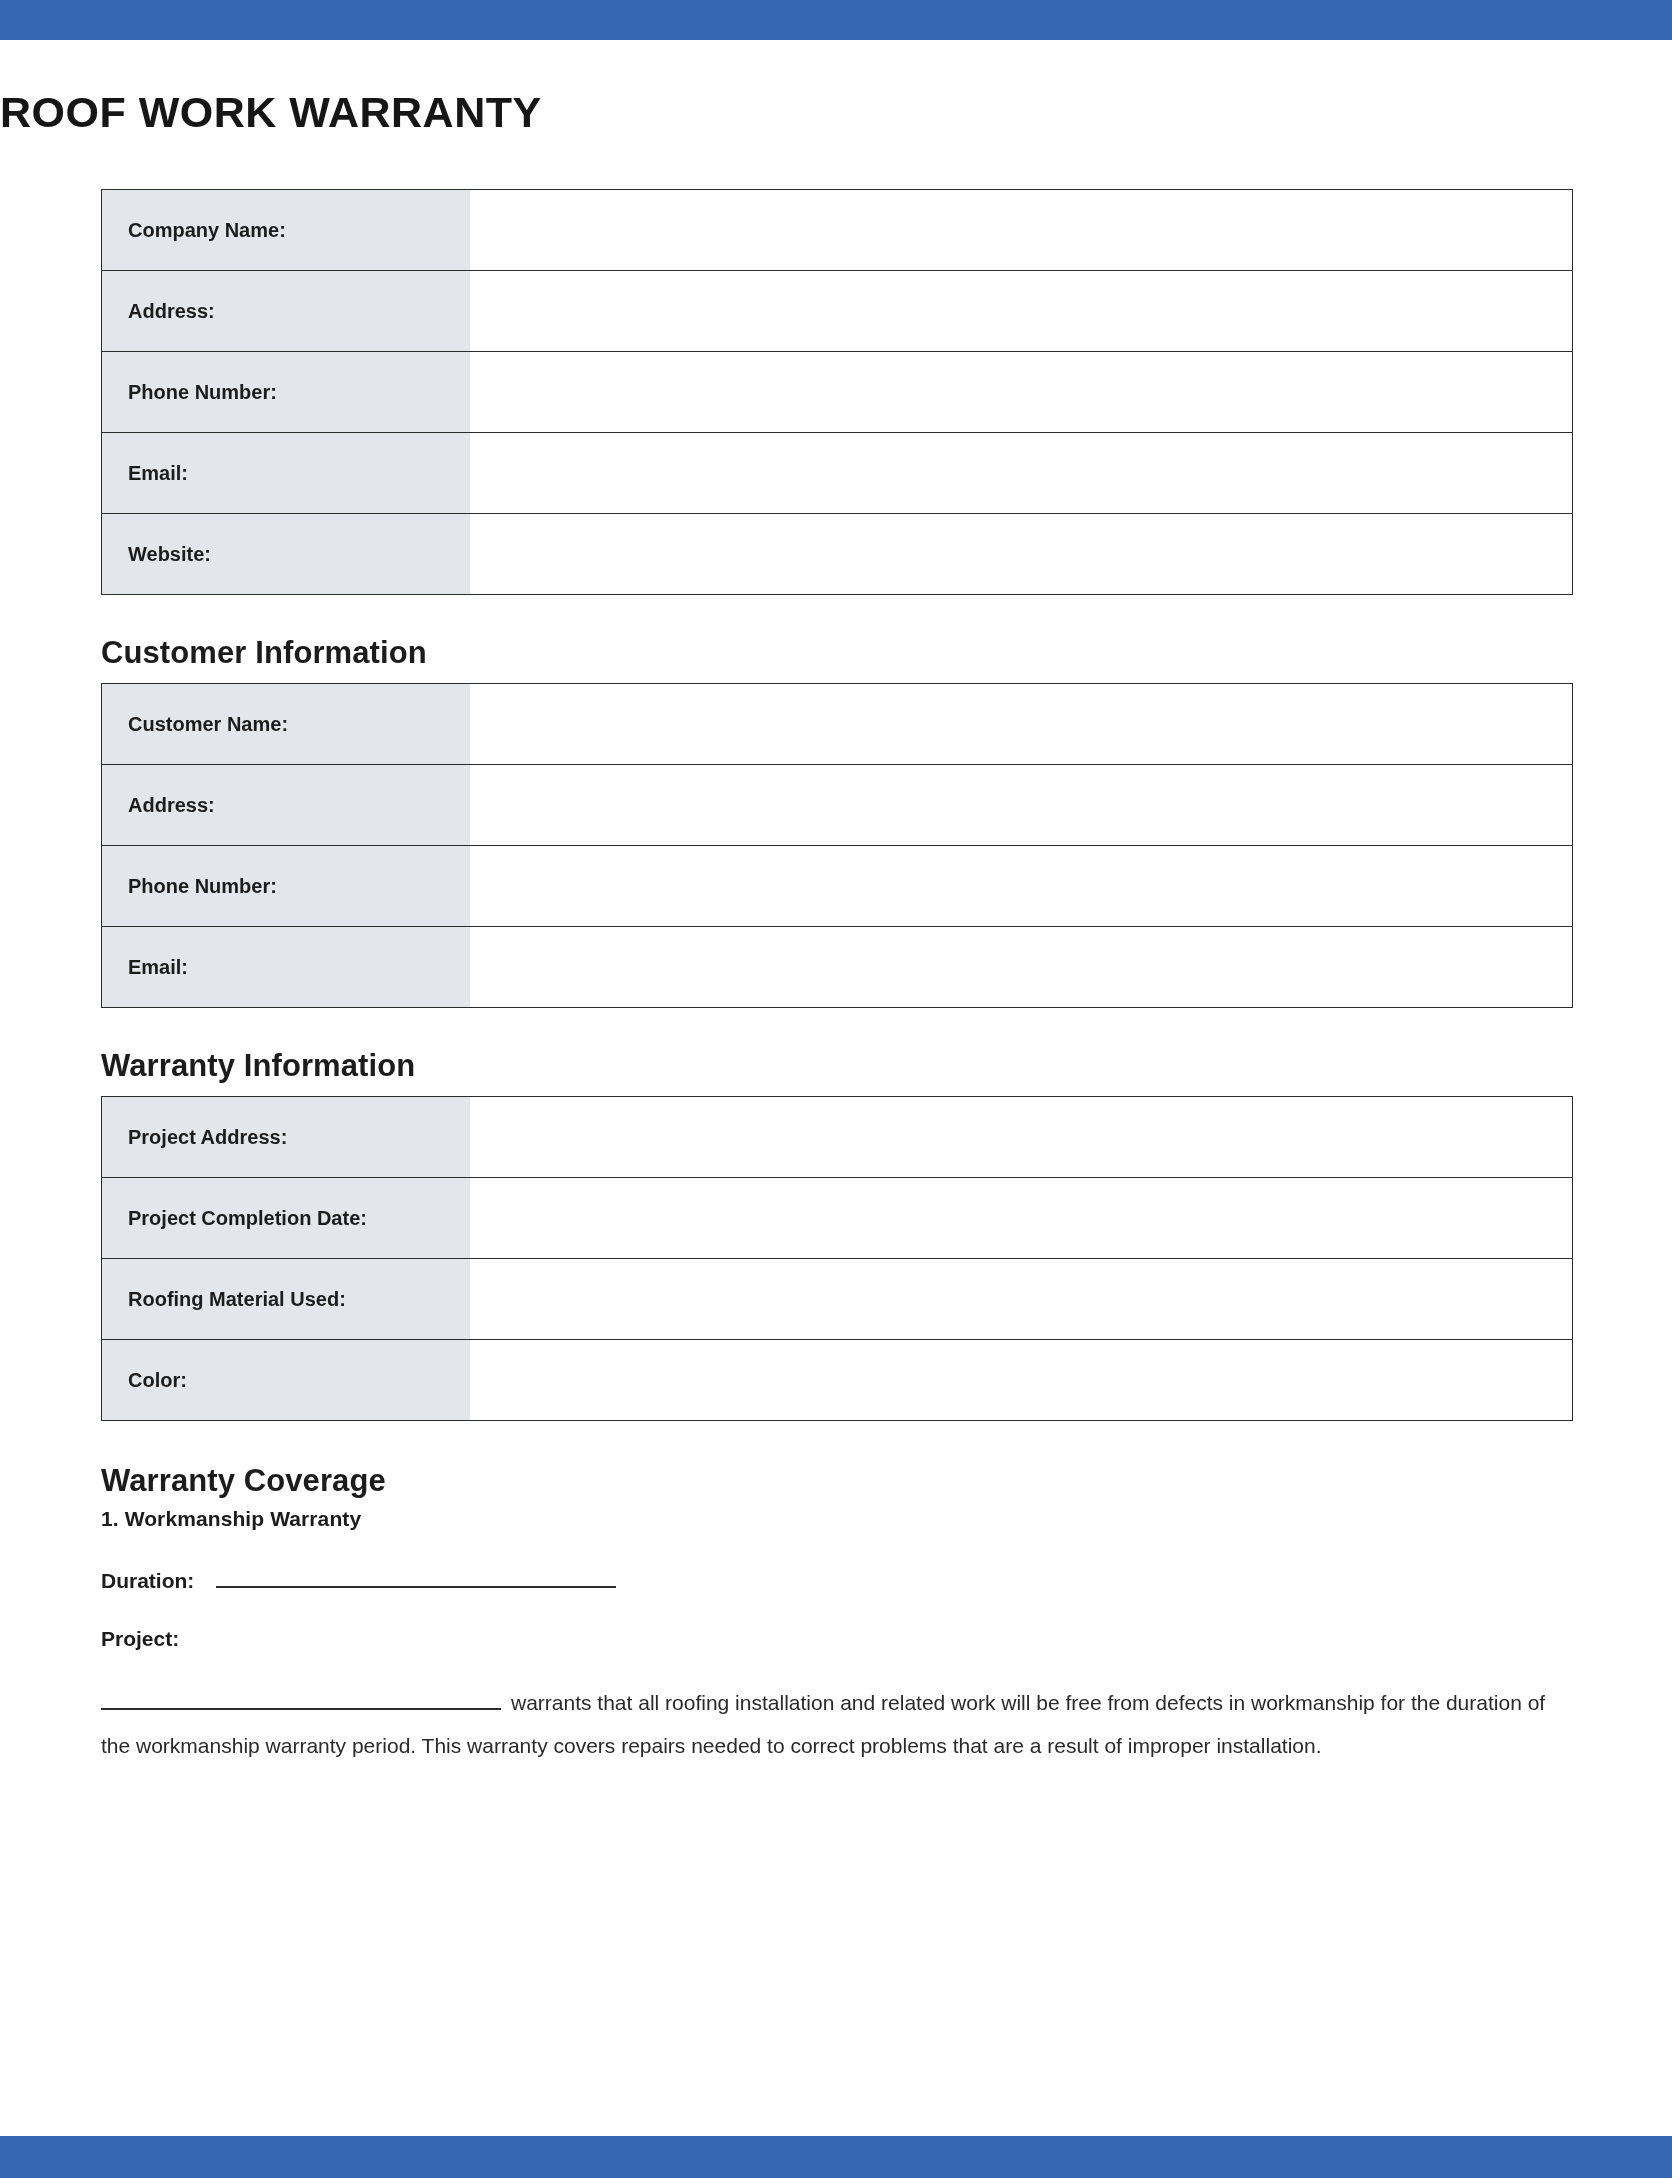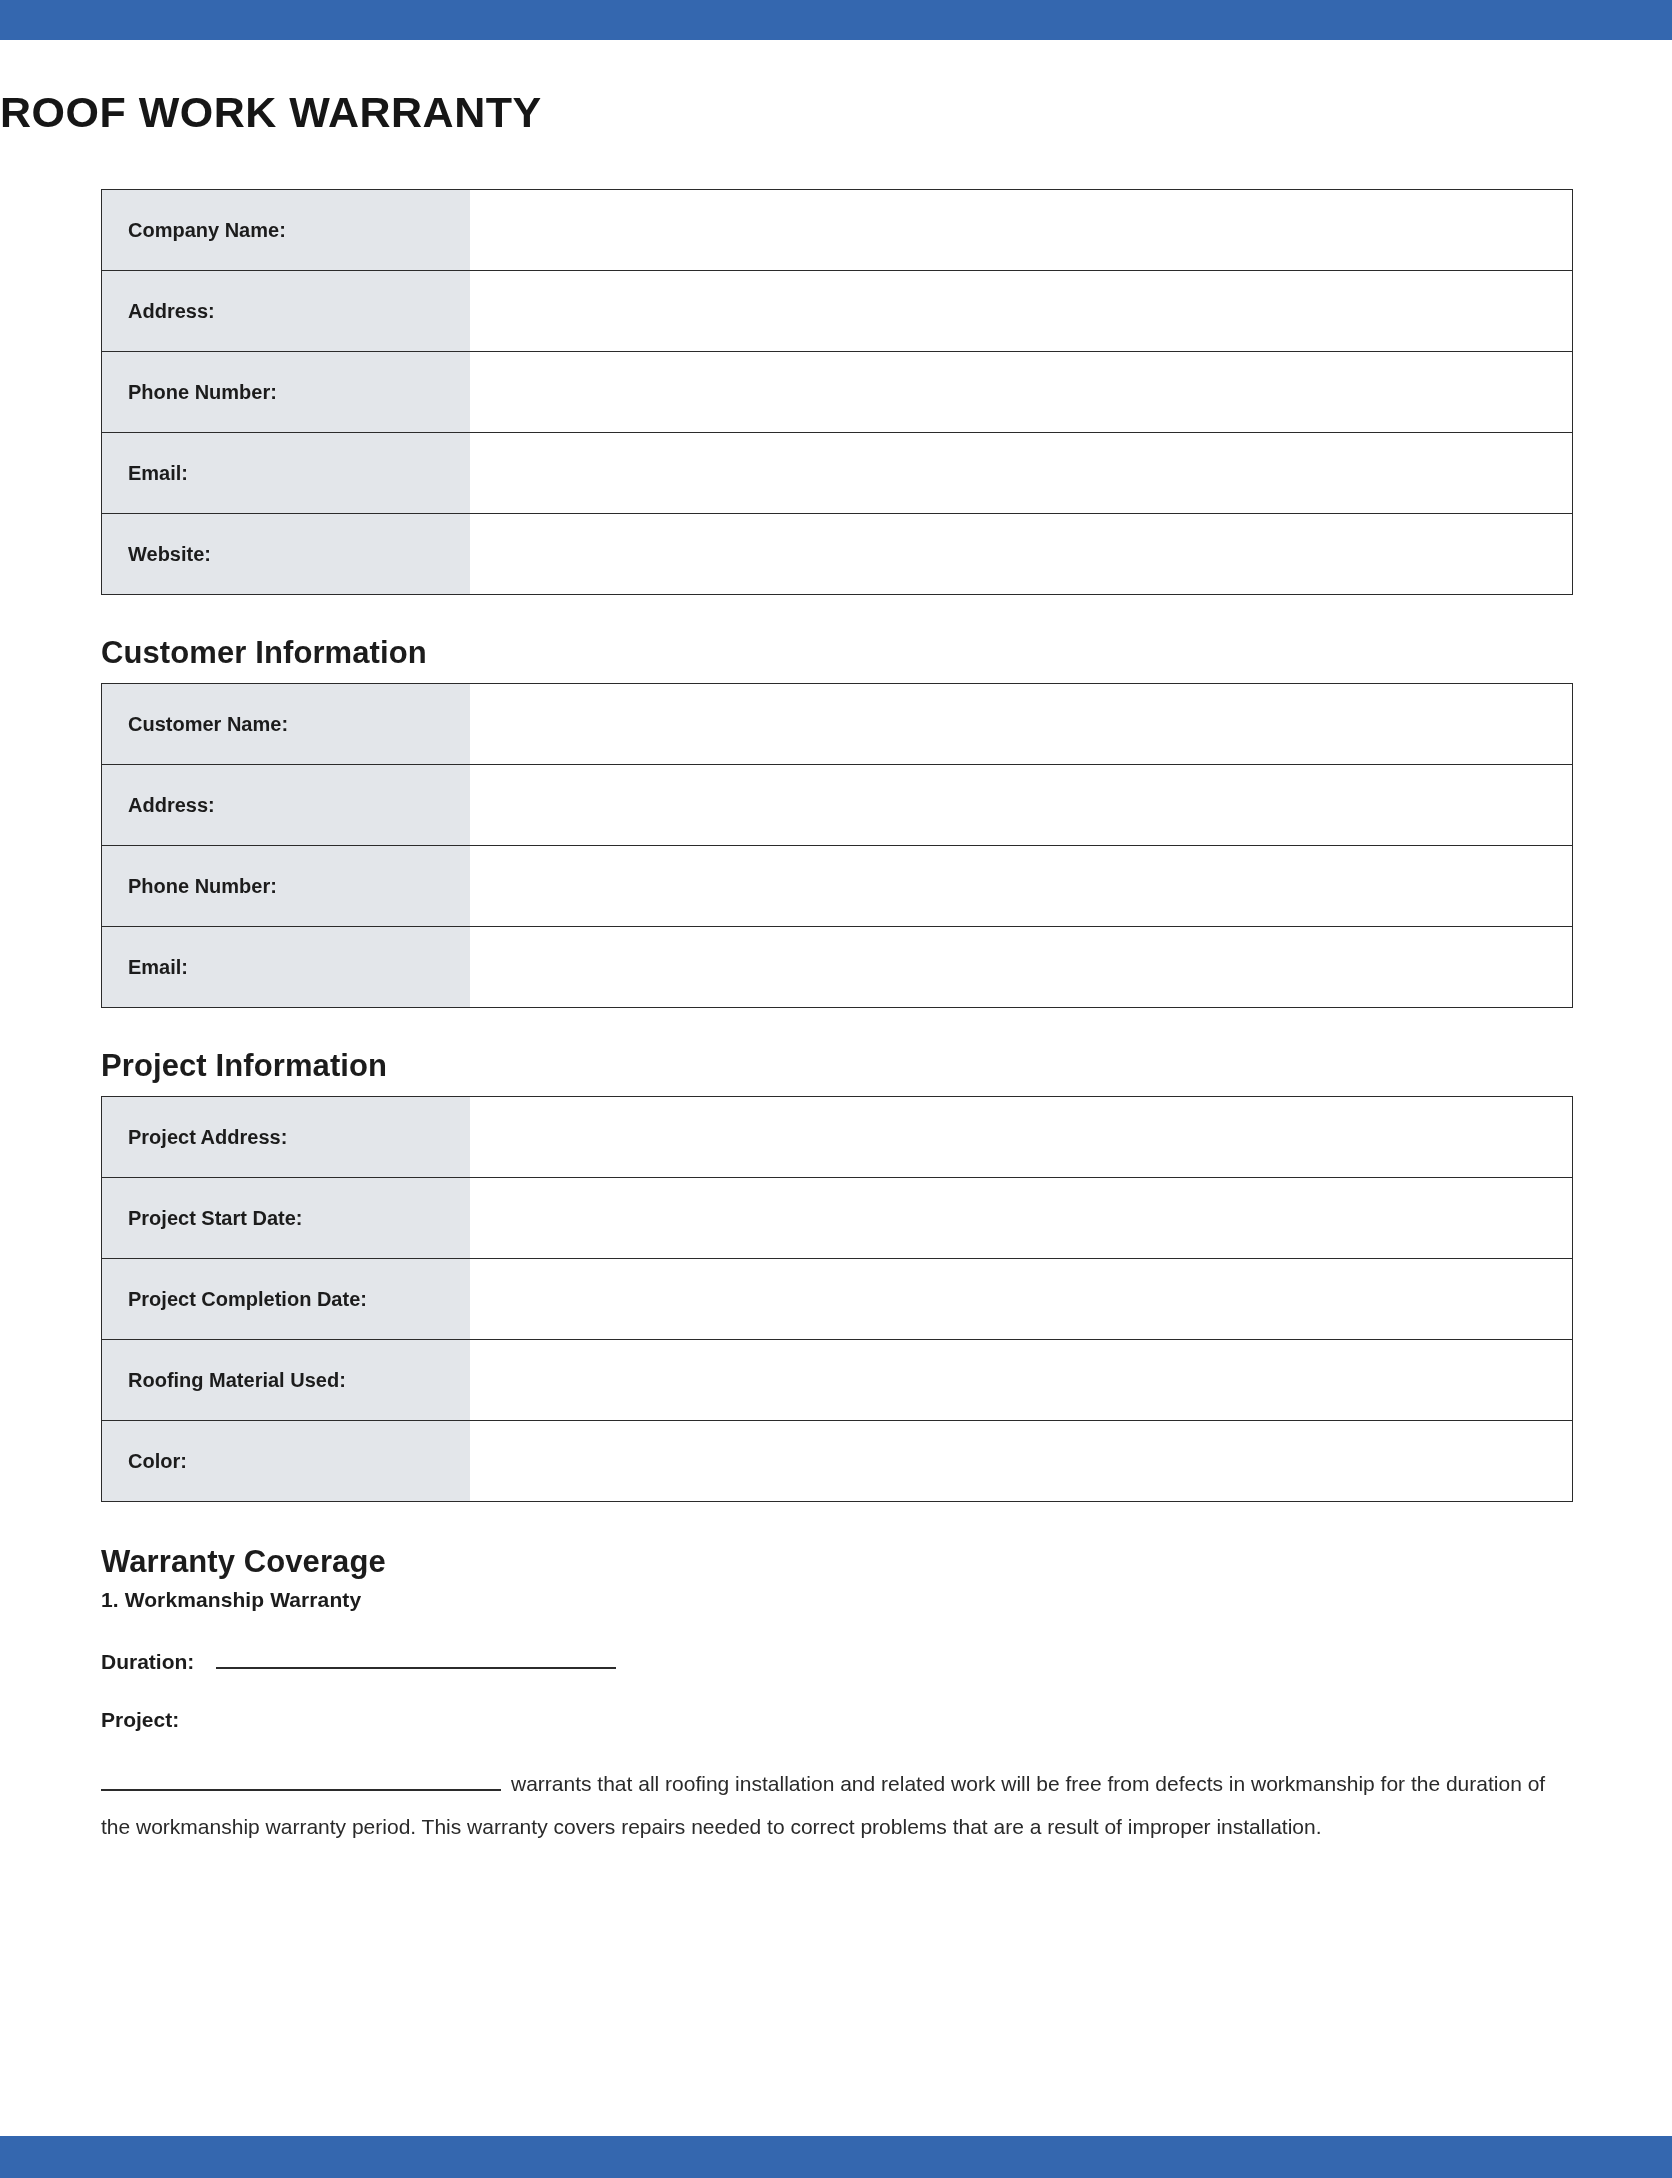--- a/index.html
+++ b/index.html
@@ -210,30 +210,26 @@
             <td class="label-cell">Phone Number:</td>
             <td class="value-cell"></td>
           </tr>
           <tr>
             <td class="label-cell">Email:</td>
             <td class="value-cell"></td>
           </tr>
         </tbody>
       </table>
 
-      <h2 class="section-heading">Project Information</h2>
+      <h2 class="section-heading">Warranty Information</h2>
 
       <table class="form-table">
         <tbody>
           <tr>
             <td class="label-cell">Project Address:</td>
-            <td class="value-cell"></td>
-          </tr>
-          <tr>
-            <td class="label-cell">Project Start Date:</td>
             <td class="value-cell"></td>
           </tr>
           <tr>
             <td class="label-cell">Project Completion Date:</td>
             <td class="value-cell"></td>
           </tr>
           <tr>
             <td class="label-cell">Roofing Material Used:</td>
             <td class="value-cell"></td>
           </tr>

